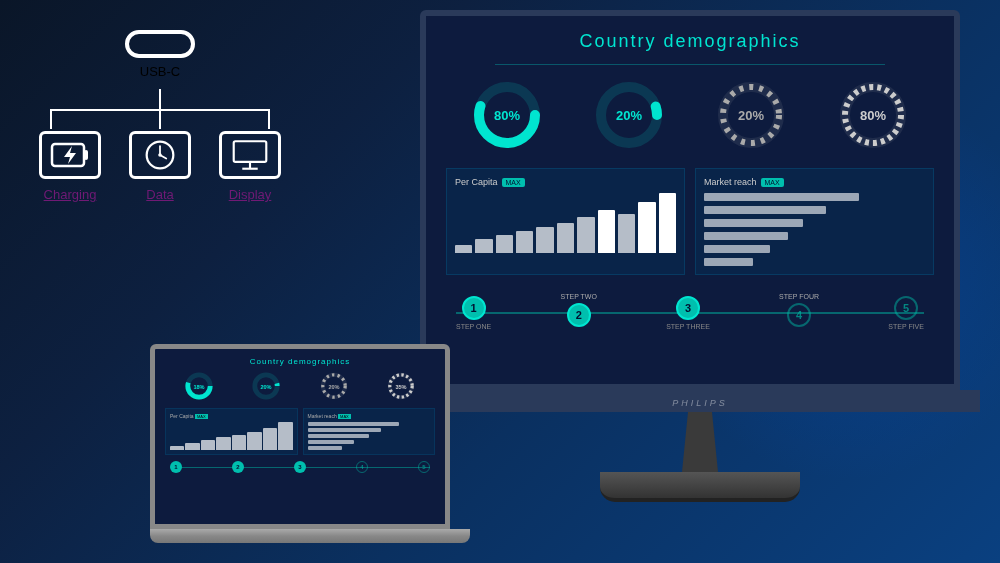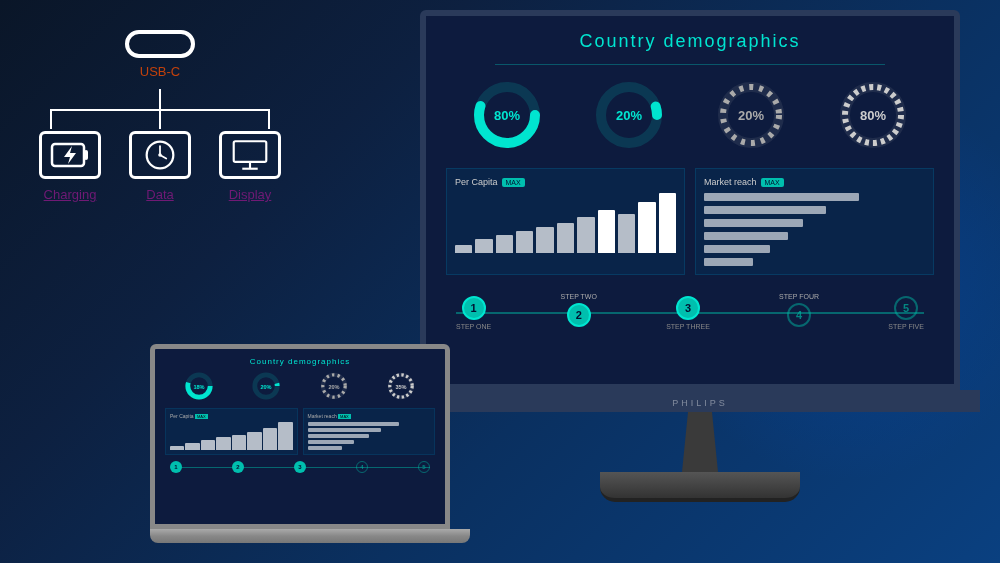--- a/index.html
+++ b/index.html
@@ -30,21 +30,21 @@
     .usbc-shape {
       width: 70px;
       height: 28px;
       border: 4px solid white;
       border-radius: 14px;
       background: transparent;
       margin-bottom: 6px;
     }
 
     .usbc-label {
-      color: #c2410c;
+      color: #000000;
       font-size: 13px;
       margin-bottom: 0px;
     }
 
     
     .tree-container {
       position: relative;
       width: 260px;
       margin: 0 auto;
     }
@@ -339,20 +339,21 @@
       white-space: nowrap;
     }
 
     
     .monitor-brand {
       text-align: center;
       color: rgba(255,255,255,0.4);
       font-size: 9px;
       margin-top: 2px;
       letter-spacing: 3px;
+      font-style: italic;
     }
 
     
     .laptop-container {
       position: absolute;
       left: 150px;
       bottom: 20px;
       width: 320px;
     }
 

